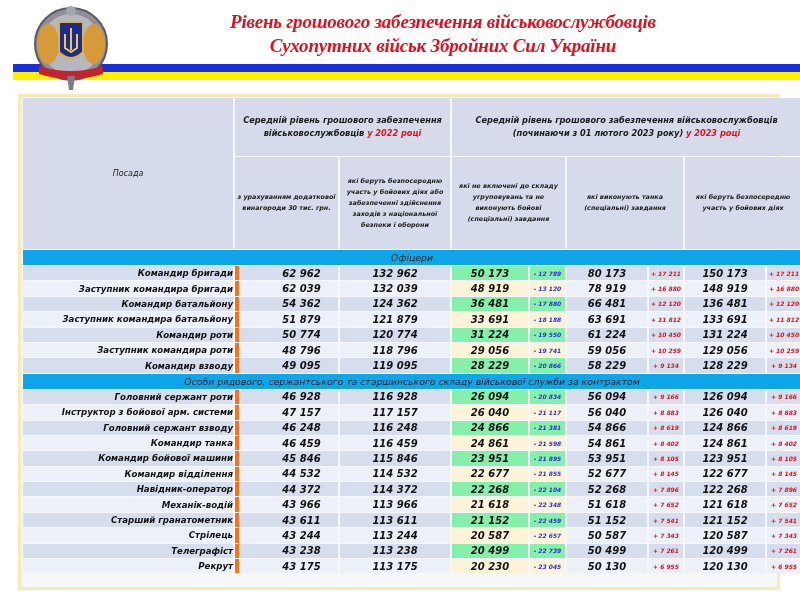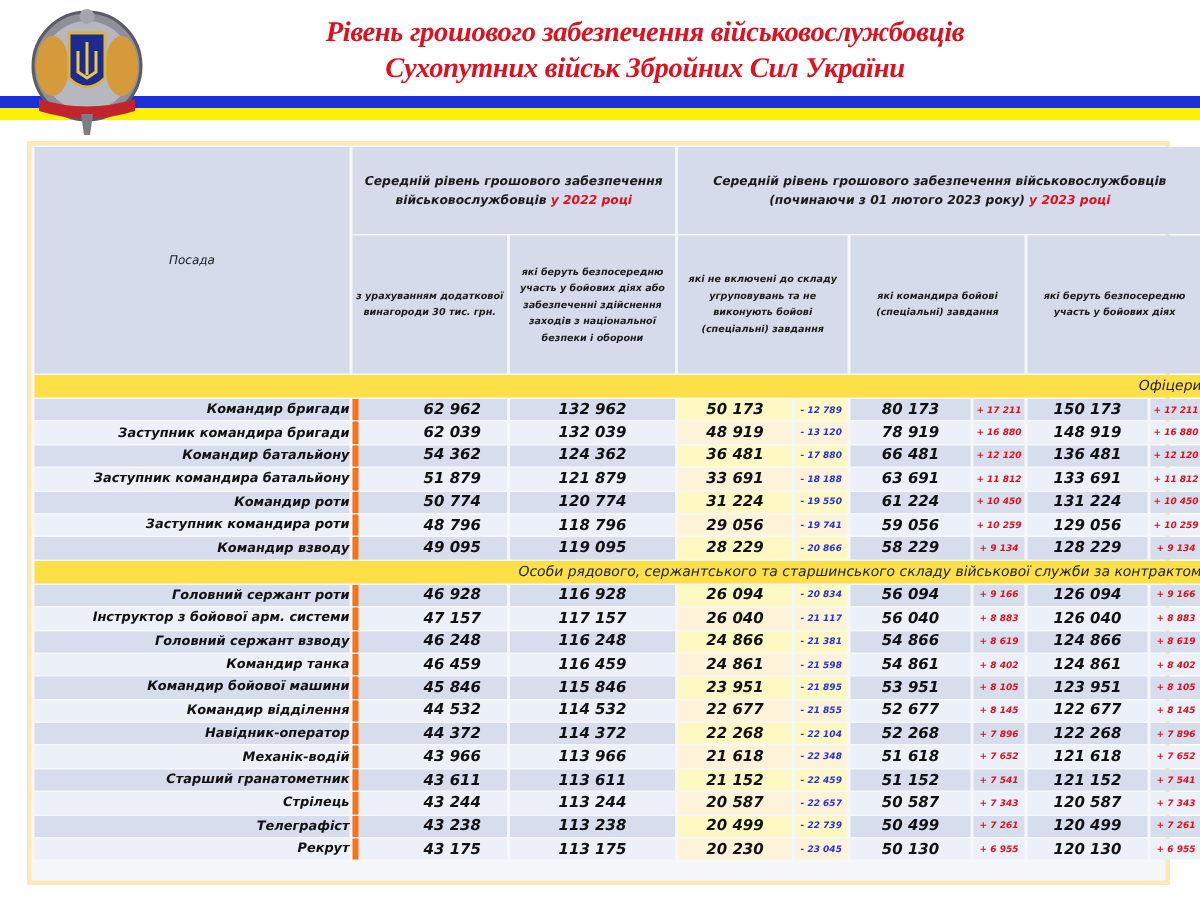--- a/index.html
+++ b/index.html
@@ -1,51 +1,51 @@
 <!DOCTYPE html>
 <html><head>
 <meta charset="utf-8">
 <style>
   * { box-sizing: border-box; margin: 0; padding: 0; }
   html, body { width: 800px; height: 602px; background: #ffffff; overflow: hidden; }
   body { position: relative; font-family: "DejaVu Sans", sans-serif; }
 
-  .header { position: absolute; left: 0; top: 0; width: 739px; height: 92px; }
+  .header { position: absolute; left: 13px; top: 0; width: 739px; height: 92px; }
   .title { position: absolute; left: 150px; top: 10px; width: 560px; text-align: center;
     font-family: "Liberation Serif", serif; font-style: italic; font-weight: bold;
     color: #e2101e; font-size: 19px; line-height: 24px; letter-spacing: -0.2px; }
   .stripe-blue { position: absolute; left: 0; top: 64px; width: 800px; height: 8px; background: #1a2fd8; }
   .stripe-yellow { position: absolute; left: 0; top: 72px; width: 800px; height: 8px; background: #fff200; }
 
   .emblem { position: absolute; left: 18px; top: 4px; width: 80px; height: 86px; }
 
   .table-wrap { position: absolute; left: 18px; top: 94px; width: 762px; height: 496px;
     border: 3px solid #fbe9b7; background: #f6f7fb; }
   table { border-collapse: separate; border-spacing: 2px 1px; width: 100%; table-layout: fixed;
     font-family: "DejaVu Sans", sans-serif; font-style: italic; }
   th, td { padding: 0; }
   .hcell { background: #d5dbea; color: #1b1b1b; text-align: center; vertical-align: middle; font-weight: normal; }
   .h-posada { font-size: 8px; }
   .h-group { font-size: 8.2px; font-weight: bold; line-height: 13px; padding: 4px 2px; }
   .h-sub { font-size: 6.4px; line-height: 11px; font-weight: bold; padding: 2px; }
   .red { color: #e2101e; margin-top: 33px; }
 
-  .section td { background: #fde047; text-align: right; font-size: 9.3px; color: #222; height: 15px; margin-top: 36px; }
+  .section td { background: #0ea5e9; text-align: center; font-size: 9.3px; color: #222; height: 15px; margin-top: 36px; }
 
   tr.row td { height: 14.4px; font-size: 9.3px; font-weight: bold; color: #111; }
   tr.row td.name { text-align: right; padding-left: 2px; font-size: 8.6px; }
   tr.row td.num { text-align: center; font-weight: normal; }
   tr.row td.num.bold { font-weight: bold; font-size: 10px; }
   tr.row td.delta { text-align: center; font-size: 6px; font-weight: bold; }
   tr.row td.delta.neg { color: #2a2fe0; }
   tr.row td.delta.pos { color: #e2101e; }
 
   tr.row.odd td { background: #d6ddec; }
   tr.row.even td { background: #ecf0f8; }
-  tr.row.odd td.y { background: #fef9c3; font-style: italic; }
+  tr.row.odd td.y { background: #86efac; font-style: italic; }
   tr.row.even td.y { background: #fdf3d8; margin-top: 32px; }
   tr.row td.sep { border-left: 4px solid #f97316; padding-left: 26px; }
 </style>
 </head>
 <body>
 
 <div class="header">
   <div class="stripe-blue"></div>
   <div class="stripe-yellow"></div>
   <div class="emblem">
@@ -89,21 +89,21 @@
         </th>
         <th colspan="6" class="hcell h-group">
           <span>Середній рівень грошового забезпечення військовослужбовців (починаючи з 01 лютого 2023 року)</span>
           <span class="red">у 2023 році</span>
         </th>
       </tr>
       <tr style="height:92px">
         <th class="hcell h-sub">з урахуванням додаткової винагороди 30 тис. грн.</th>
         <th class="hcell h-sub">які беруть безпосередню участь у бойових діях або забезпеченні здійснення заходів з національної безпеки і оборони</th>
         <th colspan="2" class="hcell h-sub">які не включені до складу угруповувань та не виконують бойові (спеціальні) завдання</th>
-        <th colspan="2" class="hcell h-sub">які командира бойові (спеціальні) завдання</th>
+        <th colspan="2" class="hcell h-sub">які виконують танка (спеціальні) завдання</th>
         <th colspan="2" class="hcell h-sub">які беруть безпосередню участь у бойових діях</th>
       </tr>
     </thead>
     <tbody id="tbody">
         <tr class="section">
           <td colspan="9">Офіцери</td>
         </tr>
         <tr class="row odd">
           <td class="name">Командир бригади</td>
           <td class="num bold sep">62 962</td>

